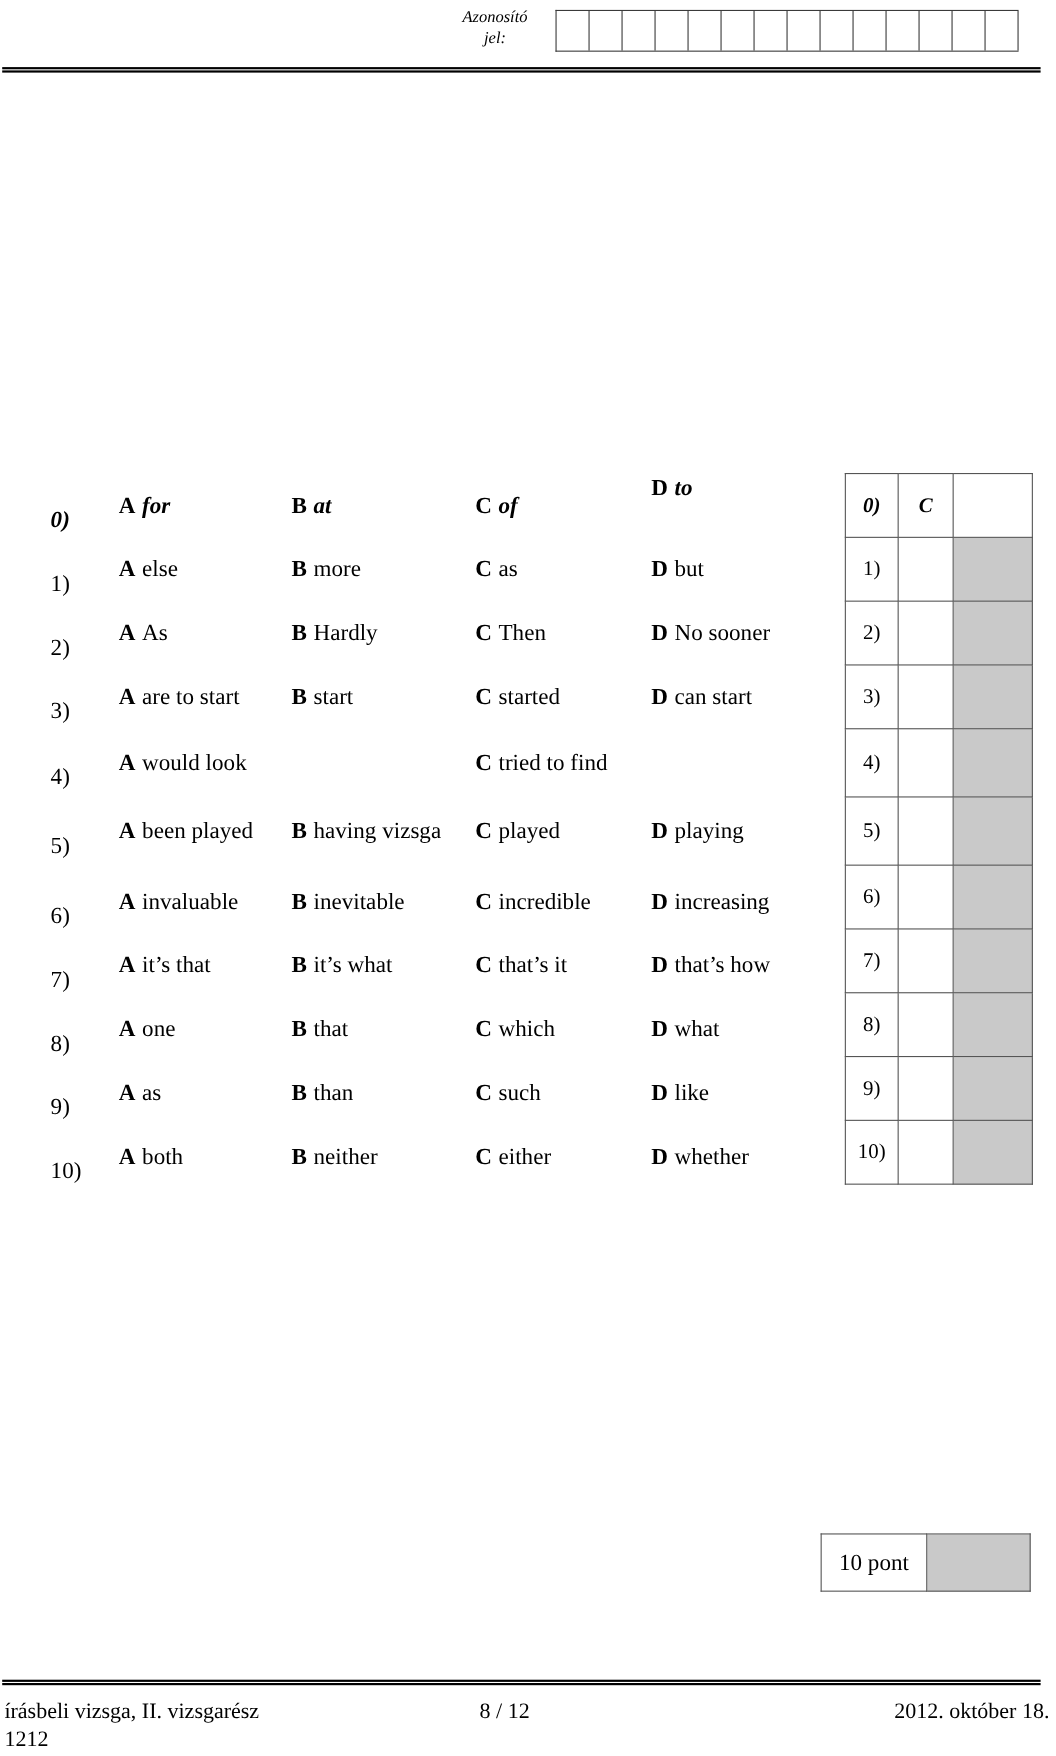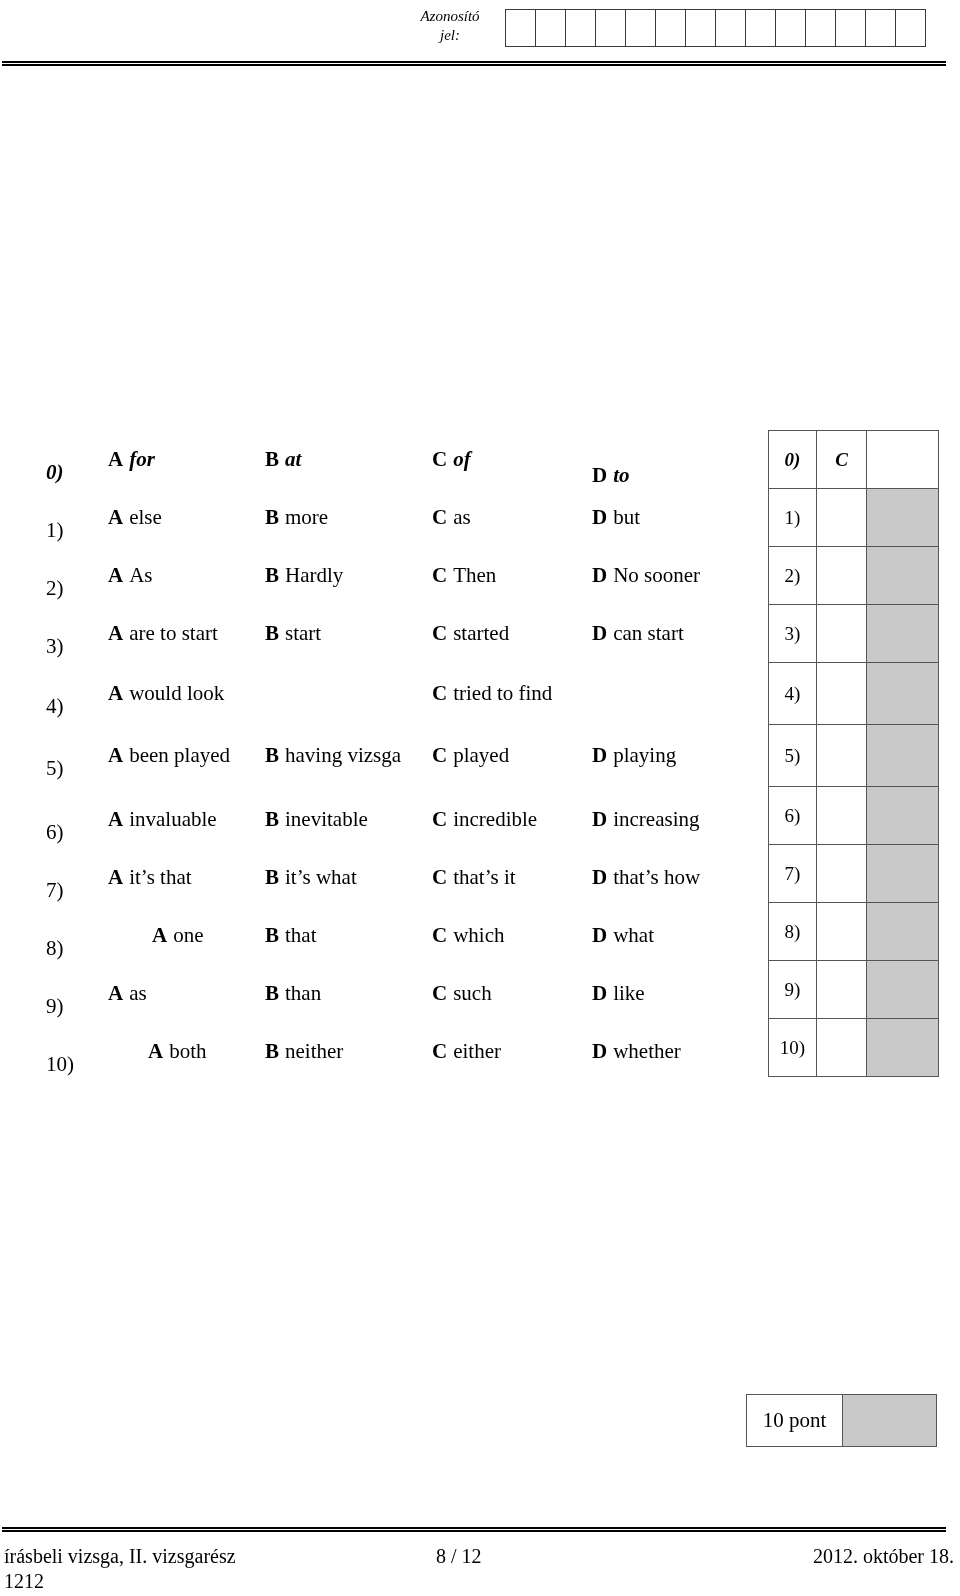--- a/index.html
+++ b/index.html
@@ -196,21 +196,21 @@
     </div>
 </div>
 <div id="header-rule"></div>
 
 <div id="questions">
     <div class="q-row example" style="height: 58px; position: absolute; top: 0px; left: 0px;">
       <div class="q-num" style="top: 29px;">0)</div>
       <div class="opt a" style="top: 16px;"><span class="letter">A</span><span class="text">for</span></div>
       <div class="opt b" style="top: 16px;"><span class="letter">B</span><span class="text">at</span></div>
       <div class="opt c" style="top: 16px;"><span class="letter">C</span><span class="text">of</span></div>
-      <div class="opt d" style="top: 32px;"><span class="letter">D</span><span class="text">to</span></div>
+      <div class="opt d" style="top: 0;"><span class="letter">D</span><span class="text">to</span></div>
     </div>
     <div class="q-row" style="height: 58px; position: absolute; top: 58px; left: 0px;">
       <div class="q-num" style="top: 29px;">1)</div>
       <div class="opt a" style="top: 16px;"><span class="letter">A</span><span class="text">else</span></div>
       <div class="opt b" style="top: 16px;"><span class="letter">B</span><span class="text">more</span></div>
       <div class="opt c" style="top: 16px;"><span class="letter">C</span><span class="text">as</span></div>
       <div class="opt d" style="top: 16px;"><span class="letter">D</span><span class="text">but</span></div>
     </div>
     <div class="q-row" style="height: 58px; position: absolute; top: 116px; left: 0px;">
       <div class="q-num" style="top: 29px;">2)</div>
@@ -247,35 +247,35 @@
     </div>
     <div class="q-row" style="height: 58px; position: absolute; top: 418px; left: 0px;">
       <div class="q-num" style="top: 29px;">7)</div>
       <div class="opt a" style="top: 16px;"><span class="letter">A</span><span class="text">it’s that</span></div>
       <div class="opt b" style="top: 16px;"><span class="letter">B</span><span class="text">it’s what</span></div>
       <div class="opt c" style="top: 16px;"><span class="letter">C</span><span class="text">that’s it</span></div>
       <div class="opt d" style="top: 16px;"><span class="letter">D</span><span class="text">that’s how</span></div>
     </div>
     <div class="q-row" style="height: 58px; position: absolute; top: 476px; left: 0px;">
       <div class="q-num" style="top: 29px;">8)</div>
-      <div class="opt a" style="top: 16px; margin-left: 44px;"><span class="letter">A</span><span class="text">one</span></div>
+      <div class="opt a" style="top: 16px;"><span class="letter">A</span><span class="text">one</span></div>
       <div class="opt b" style="top: 16px;"><span class="letter">B</span><span class="text">that</span></div>
       <div class="opt c" style="top: 16px;"><span class="letter">C</span><span class="text">which</span></div>
       <div class="opt d" style="top: 16px;"><span class="letter">D</span><span class="text">what</span></div>
     </div>
     <div class="q-row" style="height: 58px; position: absolute; top: 534px; left: 0px;">
       <div class="q-num" style="top: 29px;">9)</div>
       <div class="opt a" style="top: 16px;"><span class="letter">A</span><span class="text">as</span></div>
       <div class="opt b" style="top: 16px;"><span class="letter">B</span><span class="text">than</span></div>
       <div class="opt c" style="top: 16px;"><span class="letter">C</span><span class="text">such</span></div>
       <div class="opt d" style="top: 16px;"><span class="letter">D</span><span class="text">like</span></div>
     </div>
     <div class="q-row" style="height: 58px; position: absolute; top: 592px; left: 0px;">
       <div class="q-num" style="top: 29px;">10)</div>
-      <div class="opt a" style="top: 16px; margin-left: 40px;"><span class="letter">A</span><span class="text">both</span></div>
+      <div class="opt a" style="top: 16px;"><span class="letter">A</span><span class="text">both</span></div>
       <div class="opt b" style="top: 16px;"><span class="letter">B</span><span class="text">neither</span></div>
       <div class="opt c" style="top: 16px;"><span class="letter">C</span><span class="text">either</span></div>
       <div class="opt d" style="top: 16px;"><span class="letter">D</span><span class="text">whether</span></div>
     </div>
   </div>
 
 <table id="answer-table">
   <tbody id="answer-table-body">
       <tr class="at-example">
         <td class="at-num" style="height: 58px;">0)</td>

